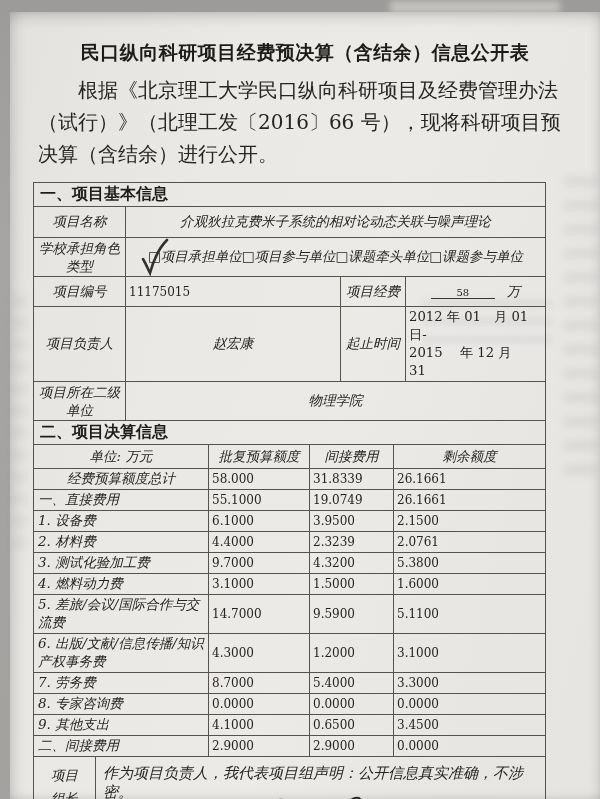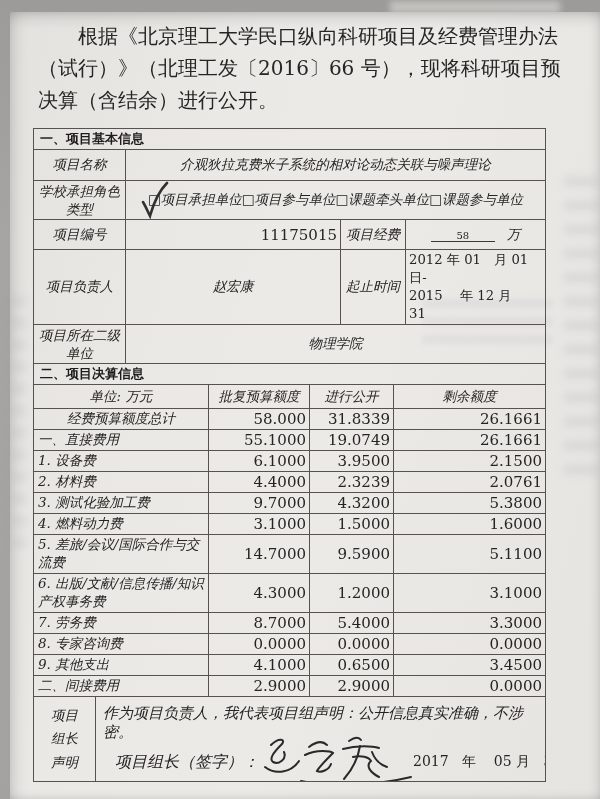--- a/index.html
+++ b/index.html
@@ -32,27 +32,27 @@
     letter-spacing: .5px; color: #1d1c1b; }
   .intro { margin: 8px 30px 0 28px; font-size: 20px; line-height: 1.6; text-indent: 2em; color: #262523; }
 
   table { border-collapse: collapse; table-layout: fixed; width: 512px; margin-left: 23px; }
   td { border: 1px solid #56524d; padding: 1px 3px; font-size: 13.5px; color: #262422;
        overflow: hidden; }
   .t1 { margin-top: 12px; }
   .t2, .t3 { margin-top: -1px; }
 
   .bar td { font-family: Liberation Sans, sans-serif; font-weight: 700;
-    font-size: 13px; padding-left: 6px; height: 21px; color: #1e1d1c; font-style: normal; margin-top: 16px; }
+    font-size: 16px; padding-left: 6px; height: 21px; color: #1e1d1c; font-style: normal; margin-top: 16px; }
 
   .kai { font-style: italic; }
   .center { text-align: center; }
   .pre { white-space: pre-line; line-height: 1.35; }
   td.lbl { text-align: center; }
-  td.num { font-size: 15px; text-align: right; font-style: normal; }
+  td.num { font-size: 12px; text-align: left; font-style: normal; }
   .left { text-align: left; padding-left: 4px; }
 
   tr.rh-31 td { height: 31px; margin-top: 28px; } tr.rh-33 td { height: 33px; }
   tr.rh-32 td { height: 32px; } tr.rh-30 td { height: 30px; margin-top: 36px; }
   tr.rh-35 td { height: 35px; } tr.rh-24 td { height: 24px; }
   tr.rh-21 td { height: 21px; } tr.rh-36 td { height: 36px; }
 
   .optwrap { position: relative; display: inline-block; }
   .check-svg { position: absolute; left: -9px; top: -10px; width: 30px; height: 38px; overflow: visible; }
 
@@ -71,20 +71,21 @@
 </head>
 <body>
 
 <div class="ghost ghost-topband"></div>
 
 <div class="paper">
   <div class="ghost ghost-right"></div>
   <div class="ghost ghost-left"></div>
   <div class="ghost ghost-date"></div>
 
+  <h1 class="title">民口纵向科研项目经费预决算（含结余）信息公开表</h1>
   <p class="intro">根据《北京理工大学民口纵向科研项目及经费管理办法（试行）》（北理工发〔2016〕66 号），现将科研项目预决算（含结余）进行公开。</p>
 
   <table class="t1">
     <colgroup>
         <col style="width:92px">
         <col style="width:215px">
         <col style="width:65px">
         <col style="width:140px">
       </colgroup>
     <tbody>
@@ -137,21 +138,21 @@
         <col style="width:84px">
         <col style="width:152px">
       </colgroup>
     <tbody>
         <tr class="bar">
       <td colspan="4">二、项目决算信息</td>
     </tr>
     <tr class="rh-24">
       <td class="center kai">单位: 万元</td>
       <td class="center kai">批复预算额度</td>
-      <td class="center kai">进行公开</td>
+      <td class="center kai">间接费用</td>
       <td class="center kai">剩余额度</td>
     </tr>
     <tr class="rh-21">
       <td class="center kai">经费预算额度总计</td>
       <td class="num">58.000</td>
       <td class="num">31.8339</td>
       <td class="num">26.1661</td>
     </tr>
     <tr class="rh-21">
       <td class="left kai">一、直接费用</td>

